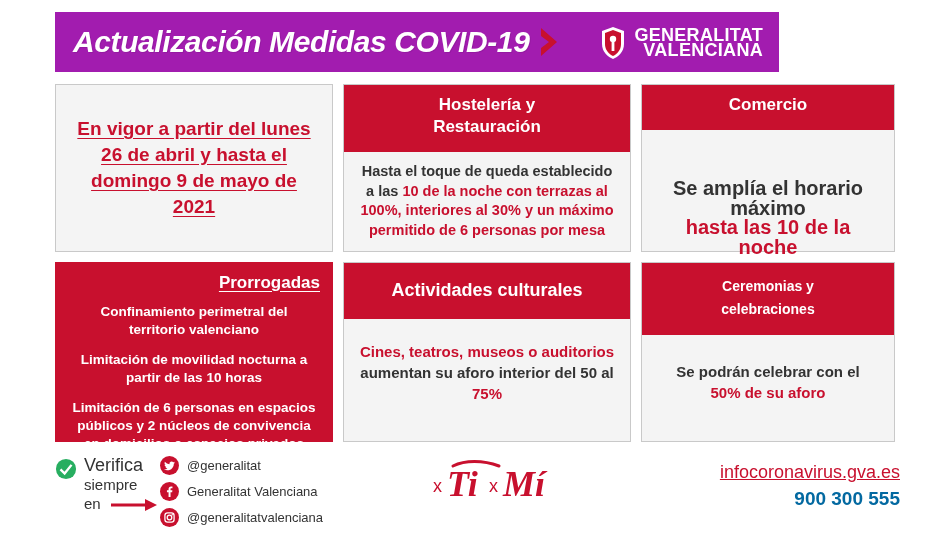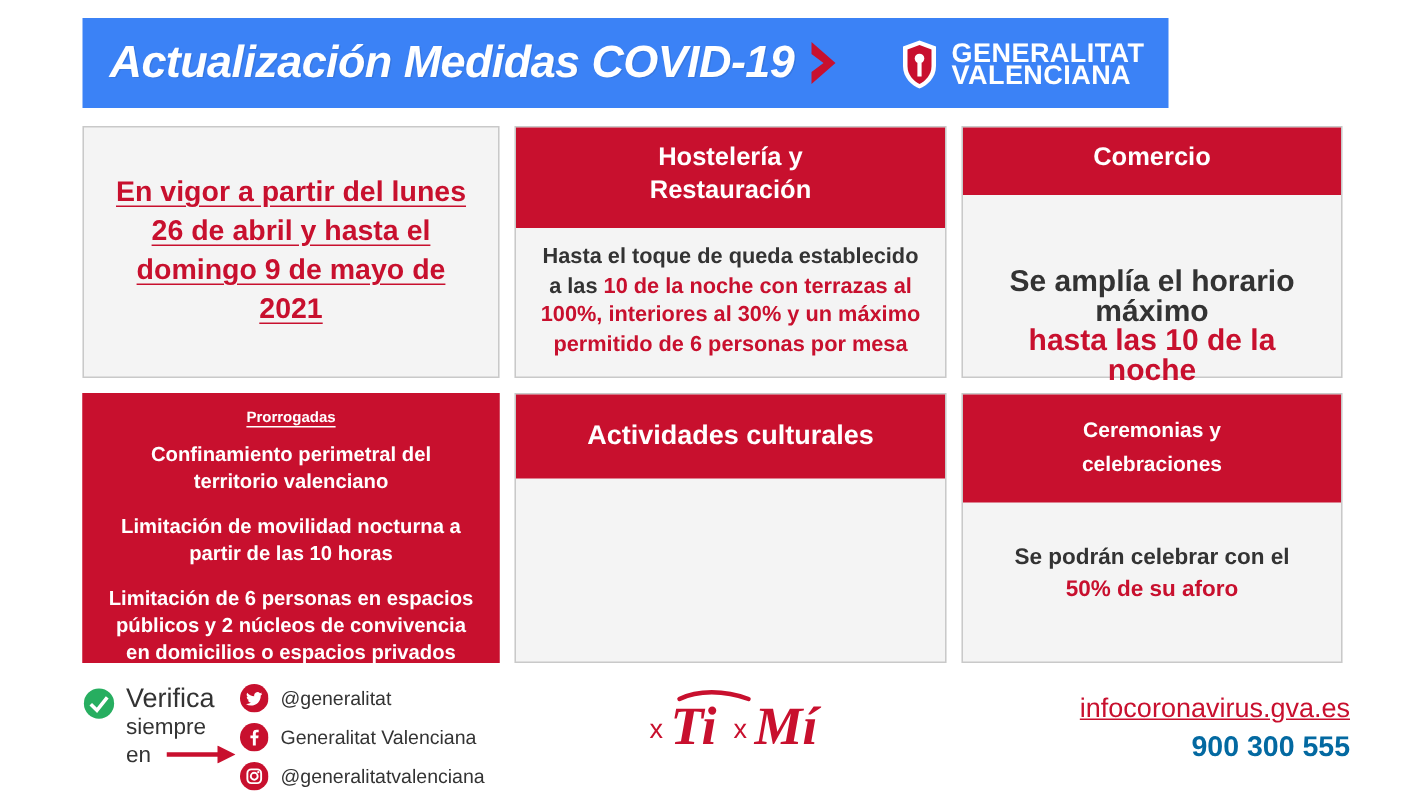--- a/index.html
+++ b/index.html
@@ -20,23 +20,24 @@
     background: #ffffff;
   }
 
   
   .header {
     position: absolute;
     left: 55px;
     top: 12px;
     width: 724px;
     height: 60px;
-    background: #3b82f6;
-    display: flex;
-    align-items: center;
+    background: #a21caf;
+    display: flex;
+    align-items: center;
+    text-align: right;
   }
   .header-title {
     color: #ffffff;
     font-size: 30px;
     font-weight: bold;
     font-style: italic;
     letter-spacing: -0.4px;
     margin-left: 18px;
     text-shadow: 1px 1px 0 rgba(0,0,0,0.08);
     white-space: nowrap;
@@ -131,24 +132,25 @@
     width: 278px;
     height: 180px;
     background: #c8102e;
     border: 1px solid #c8102e;
     color: #ffffff;
     text-align: center;
     padding: 10px 12px;
   }
   #card-prorrog .pr-title {
     font-weight: bold;
-    font-size: 10px;
+    font-size: 17px;
     text-decoration: underline;
     text-underline-offset: 3px;
     margin-bottom: 10px;
+    text-align: right;
   }
   #card-prorrog .pr-item {
     font-size: 13.5px;
     line-height: 18px;
     font-weight: bold;
     margin-bottom: 12px;
     padding: 0 4px;
   }
   #card-prorrog .pr-item:last-child { margin-bottom: 0; }
 
@@ -294,20 +296,27 @@
 
   <div class="card" id="card-prorrog">
     <div class="pr-title">Prorrogadas</div>
     <div class="pr-item">Confinamiento perimetral del territorio valenciano</div>
     <div class="pr-item">Limitación de movilidad nocturna a partir de las 10 horas</div>
     <div class="pr-item">Limitación de 6 personas en espacios públicos y 2 núcleos de convivencia en domicilios o espacios privados</div>
   </div>
 
   <div class="card" id="card-cult">
     <div class="card-head">Actividades culturales</div>
+    <div class="card-body">
+      <b>Cines, teatros, museos o auditorios</b>
+      <span> </span>
+      <span class="dark">aumentan su aforo interior del 50 al</span>
+      <span> </span>
+      <b>75%</b>
+    </div>
   </div>
 
   <div class="card" id="card-cerem">
     <div class="card-head">
       <div>Ceremonias y</div>
       <div>celebraciones</div>
     </div>
     <div class="card-body">
       <span class="dark">Se podrán celebrar con el</span><br>
       <b>50% de su aforo</b>

